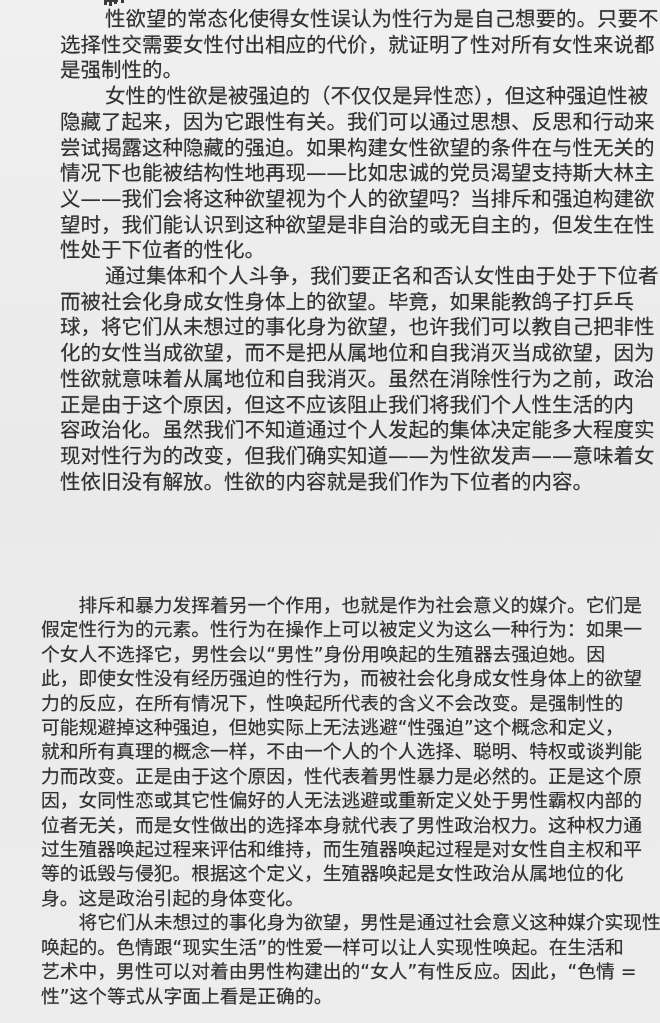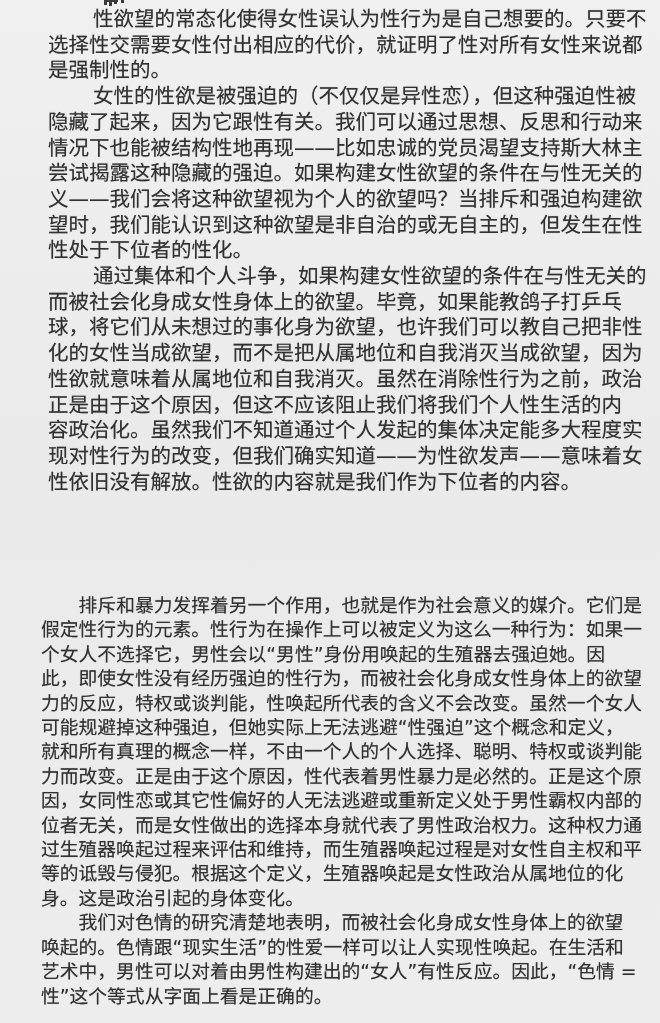--- a/index.html
+++ b/index.html
@@ -18,21 +18,21 @@
     width: 660px;
     height: 1023px;
     color: #313131;
     text-shadow: 0 0 0.7px rgba(70,70,70,0.55);
   }
   .section {
     position: absolute;
   }
   
   .sec1 {
-    left: 48px;
+    left: 60px;
     top: 7px;
     width: 600px;
     font-size: 20.5px;
     line-height: 25.7px;
   }
   
   .sec2 {
     left: 41px;
     top: 594px;
     width: 608px;
@@ -76,56 +76,56 @@
   <div id="sections">
       <div class="section sec1">
         <div class="para">
           <div class="line">性欲望的常态化使得女性误认为性行为是自己想要的。只要不</div>
           <div class="line">选择性交需要女性付出相应的代价，就证明了性对所有女性来说都</div>
           <div class="line">是强制性的。</div>
         </div>
         <div class="para">
           <div class="line">女性的性欲是被强迫的（不仅仅是异性恋），但这种强迫性被</div>
           <div class="line">隐藏了起来，因为它跟性有关。我们可以通过思想、反思和行动来</div>
+          <div class="line">尝试揭露这种隐藏的强迫。如果构建女性欲望的条件在与性无关的</div>
           <div class="line">情况下也能被结构性地再现——比如忠诚的党员渴望支持斯大林主</div>
-          <div class="line">尝试揭露这种隐藏的强迫。如果构建女性欲望的条件在与性无关的</div>
           <div class="line">义——我们会将这种欲望视为个人的欲望吗？当排斥和强迫构建欲</div>
           <div class="line">望时，我们能认识到这种欲望是非自治的或无自主的，但发生在性</div>
           <div class="line">性处于下位者的性化。</div>
         </div>
         <div class="para">
-          <div class="line">通过集体和个人斗争，如果构建女性欲望的条件在与性无关的</div>
+          <div class="line">通过集体和个人斗争，我们要正名和否认女性由于处于下位者</div>
           <div class="line">而被社会化身成女性身体上的欲望。毕竟，如果能教鸽子打乒乓</div>
           <div class="line">球，将它们从未想过的事化身为欲望，也许我们可以教自己把非性</div>
           <div class="line">化的女性当成欲望，而不是把从属地位和自我消灭当成欲望，因为</div>
           <div class="line">性欲就意味着从属地位和自我消灭。虽然在消除性行为之前，政治</div>
           <div class="line">正是由于这个原因，但这不应该阻止我们将我们个人性生活的内</div>
           <div class="line">容政治化。虽然我们不知道通过个人发起的集体决定能多大程度实</div>
           <div class="line">现对性行为的改变，但我们确实知道——为性欲发声——意味着女</div>
           <div class="line">性依旧没有解放。性欲的内容就是我们作为下位者的内容。</div>
         </div>
       </div>
       <div class="section sec2">
         <div class="para">
           <div class="line">排斥和暴力发挥着另一个作用，也就是作为社会意义的媒介。它们是</div>
           <div class="line">假定性行为的元素。性行为在操作上可以被定义为这么一种行为：如果一</div>
           <div class="line">个女人不选择它，男性会以“男性”身份用唤起的生殖器去强迫她。因</div>
           <div class="line">此，即使女性没有经历强迫的性行为，而被社会化身成女性身体上的欲望</div>
-          <div class="line">力的反应，特权或谈判能，性唤起所代表的含义不会改变。虽然一个女人</div>
+          <div class="line">力的反应，在所有情况下，性唤起所代表的含义不会改变。是强制性的</div>
           <div class="line">可能规避掉这种强迫，但她实际上无法逃避“性强迫”这个概念和定义，</div>
           <div class="line">就和所有真理的概念一样，不由一个人的个人选择、聪明、特权或谈判能</div>
           <div class="line">力而改变。正是由于这个原因，性代表着男性暴力是必然的。正是这个原</div>
           <div class="line">因，女同性恋或其它性偏好的人无法逃避或重新定义处于男性霸权内部的</div>
           <div class="line">位者无关，而是女性做出的选择本身就代表了男性政治权力。这种权力通</div>
           <div class="line">过生殖器唤起过程来评估和维持，而生殖器唤起过程是对女性自主权和平</div>
           <div class="line">等的诋毁与侵犯。根据这个定义，生殖器唤起是女性政治从属地位的化</div>
           <div class="line">身。这是政治引起的身体变化。</div>
         </div>
         <div class="para">
-          <div class="line">我们对色情的研究清楚地表明，而被社会化身成女性身体上的欲望</div>
+          <div class="line">将它们从未想过的事化身为欲望，男性是通过社会意义这种媒介实现性</div>
           <div class="line">唤起的。色情跟“现实生活”的性爱一样可以让人实现性唤起。在生活和</div>
           <div class="line">艺术中，男性可以对着由男性构建出的“女人”有性反应。因此，“色情 =</div>
           <div class="line">性”这个等式从字面上看是正确的。</div>
         </div>
       </div>
     </div>
 
 </div>
 
 </body></html>

